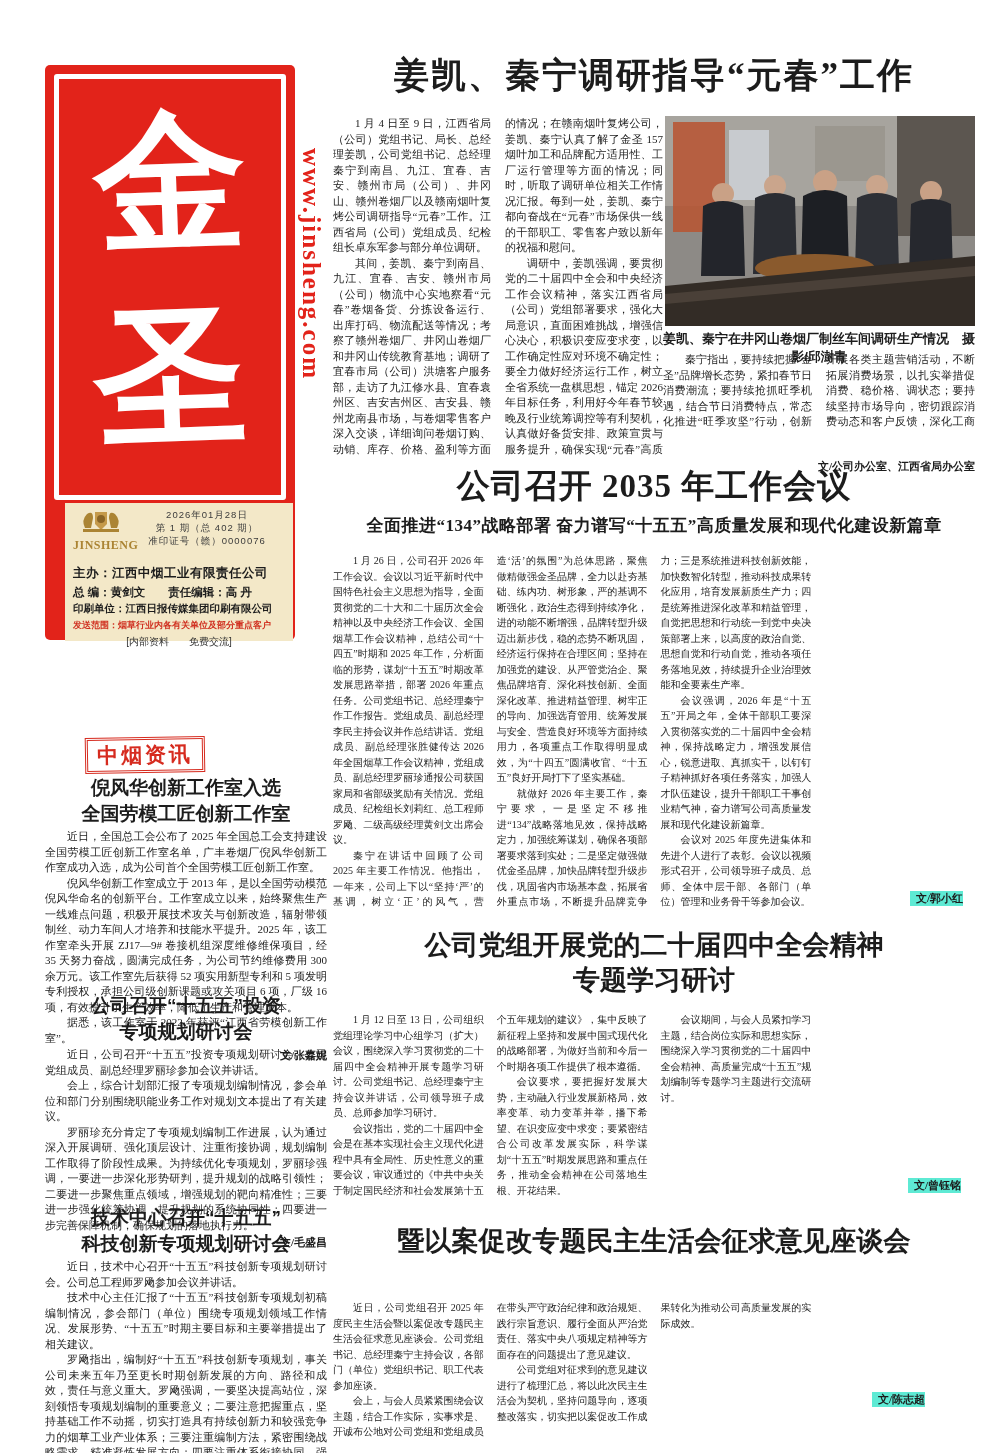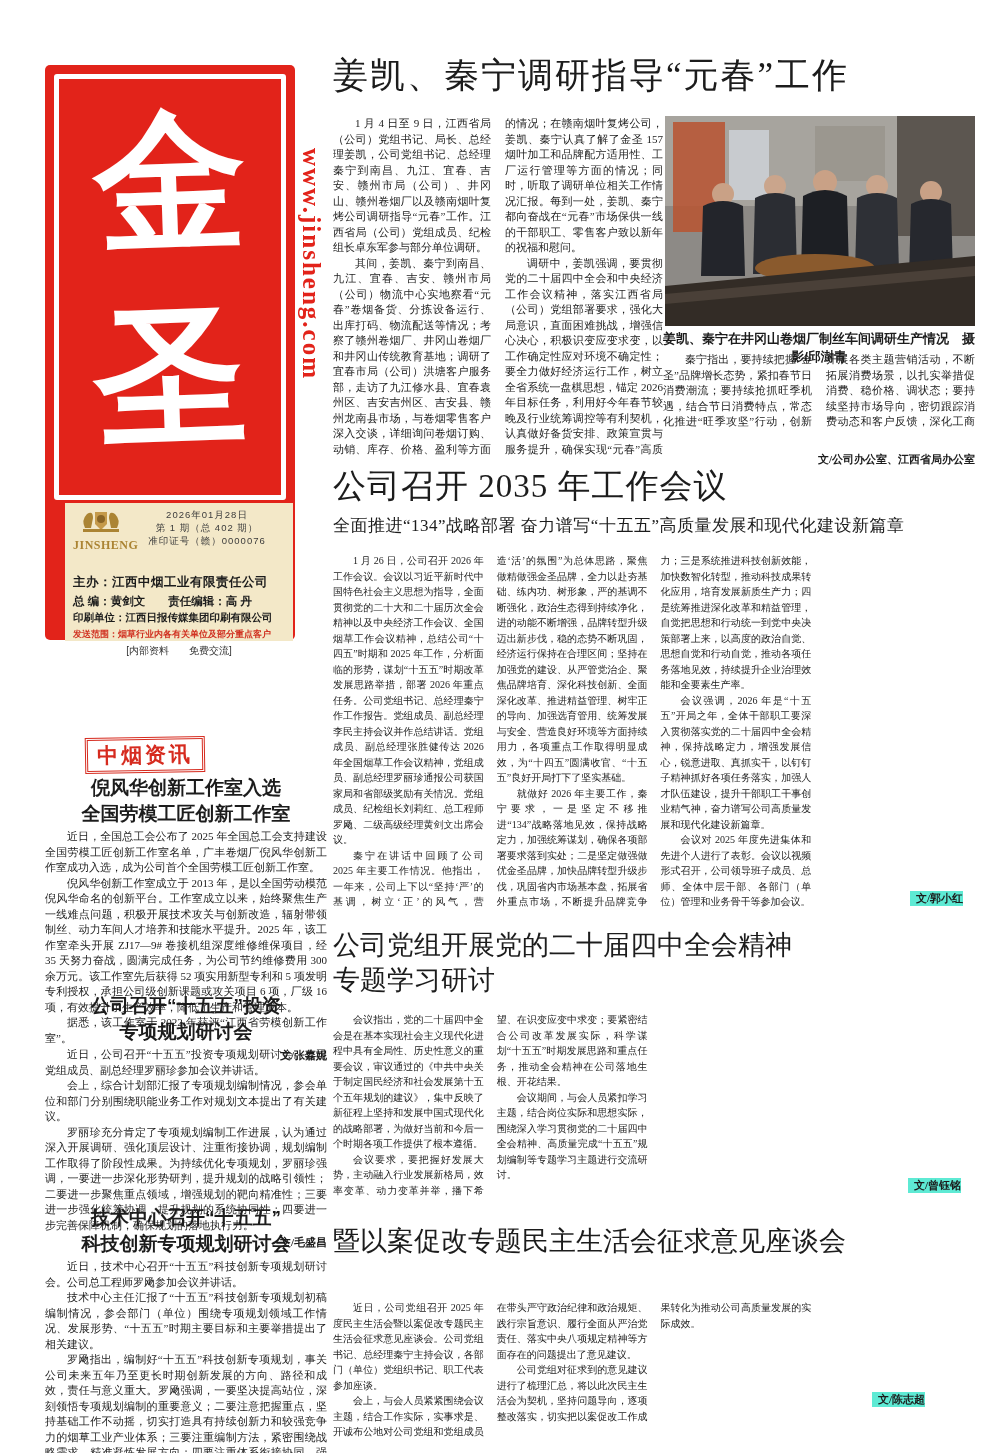--- a/index.html
+++ b/index.html
@@ -12,47 +12,47 @@
               font-weight:bold;font-family:"DejaVu Serif",serif;}
   .seal-chars div{font-size:152px;line-height:196px;transform:rotate(-2deg);}
   .site-url{position:absolute;left:297px;top:148px;height:420px;writing-mode:vertical-rl;
             color:#e2231a;font-weight:bold;font-size:25px;font-family:"Liberation Serif",serif;letter-spacing:2px;}
   .infobox{position:absolute;left:20px;top:438px;width:212px;height:128px;background:#f3e8c8;
            padding:5px 8px;font-family:"Liberation Sans","DejaVu Sans",sans-serif;}
   .info-top{display:flex;align-items:flex-start;}
   .crest{width:56px;text-align:center;color:#ab8433;}
   .crest .brand{font-size:12px;font-weight:bold;letter-spacing:.5px;font-family:"Liberation Serif",serif;}
   .issue-lines{flex:1;text-align:center;font-size:9.5px;line-height:13px;color:#3b3b3b;letter-spacing:1px;}
-  .org-line{font-size:12.5px;font-weight:bold;margin-top:21px;letter-spacing:.5px;}
+  .org-line{font-size:12.5px;font-weight:bold;margin-top:12px;letter-spacing:.5px;}
   .ed-line{font-size:11.5px;font-weight:bold;margin-top:3px;}
   .pr-line{font-size:10.5px;font-weight:bold;margin-top:2px;}
   .dist-line{font-size:9px;font-weight:bold;color:#d03020;margin-top:3px;}
   .note-line{font-size:10px;text-align:center;margin-top:3px;color:#333;}
   
   .section-tag{position:absolute;left:85px;top:737px;color:#d62b1f;border:3px double #d62b1f;
                font-size:21px;font-weight:bold;padding:1px 9px;letter-spacing:3px;transform:rotate(-1deg);
                font-family:"DejaVu Serif",serif;}
   .side-art{position:absolute;left:45px;width:282px;}
   .side-title{font-family:"Liberation Sans","DejaVu Sans",sans-serif;font-weight:bold;
               font-size:19px;line-height:26px;text-align:center;}
   .body-text{font-size:11px;line-height:15.5px;text-align:justify;margin-top:2px;}
   .body-text p{margin:0;text-indent:2em;}
   .byline{font-weight:bold;font-size:11px;text-align:right;margin-top:2px;}
   
-  .main-head{position:absolute;left:333px;width:642px;text-align:left;font-weight:normal;}
+  .main-head{position:absolute;left:333px;width:642px;text-align:center;font-weight:bold;}
   .lead-head{top:52px;font-size:35px;letter-spacing:2px;}
   .lead-left{position:absolute;left:333px;top:116px;width:330px;height:348px;
              column-count:2;column-gap:14px;column-fill:auto;overflow:hidden;}
   .lead-left p,.cols p{margin:0;text-indent:2em;font-size:11px;line-height:15.5px;text-align:justify;}
   .photo{position:absolute;left:665px;top:116px;width:310px;height:210px;}
   .caption{position:absolute;left:663px;top:330px;width:312px;text-align:center;font-weight:bold;
            font-size:13px;font-family:"Liberation Sans","DejaVu Sans",sans-serif;}
   .lead-below{position:absolute;left:663px;top:352px;width:312px;}
   .lead-below .cols{height:92px;column-count:2;column-gap:14px;column-fill:auto;overflow:hidden;}
-  .lead-byline{font-weight:bold;font-size:11px;text-align:right;margin-top:8px;}
+  .lead-byline{font-weight:bold;font-size:11px;text-align:right;margin-top:15px;}
   .conf-head{top:464px;font-size:33px;letter-spacing:1px;}
   .conf-sub{top:514px;font-size:17px;letter-spacing:.5px;}
   .flow4{position:absolute;left:333px;width:642px;column-count:4;column-gap:13px;
          column-fill:auto;overflow:hidden;}
   .flow4 p{margin:0;text-indent:2em;font-size:10px;line-height:15.5px;text-align:justify;}
   .conf-body{top:553px;height:368px;}
   .abs-byline{position:absolute;font-weight:bold;font-size:11px;background:#5eead4;padding-left:6px;}
   .study-head{top:928px;font-size:27px;line-height:35px;}
   .study-body{top:1012px;height:200px;}
   .meet-head{top:1224px;font-size:27px;line-height:35px;}
@@ -188,20 +188,21 @@
       <p>会议强调，2026 年是“十五五”开局之年，全体干部职工要深入贯彻落实党的二十届四中全会精神，保持战略定力，增强发展信心，锐意进取、真抓实干，以钉钉子精神抓好各项任务落实，加强人才队伍建设，提升干部职工干事创业精气神，奋力谱写公司高质量发展和现代化建设新篇章。</p>
       <p>会议对 2025 年度先进集体和先进个人进行了表彰。会议以视频形式召开，公司领导班子成员、总师、全体中层干部、各部门（单位）管理和业务骨干等参加会议。</p>
     </div>
 
   <div class="main-head study-head">
     <div>公司党组开展党的二十届四中全会精神</div>
     <div>专题学习研讨</div>
   </div>
   <div class="flow4 study-body">
     <div class="abs-byline" style="right:14px;top:166px">文/曾钰铭</div>
+  <p>1 月 12 日至 13 日，公司组织党组理论学习中心组学习（扩大）会议，围绕深入学习贯彻党的二十届四中全会精神开展专题学习研讨。公司党组书记、总经理秦宁主持会议并讲话，公司领导班子成员、总师参加学习研讨。</p>
       <p>会议指出，党的二十届四中全会是在基本实现社会主义现代化进程中具有全局性、历史性意义的重要会议，审议通过的《中共中央关于制定国民经济和社会发展第十五个五年规划的建议》，集中反映了新征程上坚持和发展中国式现代化的战略部署，为做好当前和今后一个时期各项工作提供了根本遵循。</p>
       <p>会议要求，要把握好发展大势，主动融入行业发展新格局，效率变革、动力变革并举，播下希望、在识变应变中求变；要紧密结合公司改革发展实际，科学谋划“十五五”时期发展思路和重点任务，推动全会精神在公司落地生根、开花结果。</p>
       <p>会议期间，与会人员紧扣学习主题，结合岗位实际和思想实际，围绕深入学习贯彻党的二十届四中全会精神、高质量完成“十五五”规划编制等专题学习主题进行交流研讨。</p>
     </div>
 
   <div class="main-head meet-head">
     <div>暨以案促改专题民主生活会征求意见座谈会</div>
   </div>
   <div class="flow4 meet-body">
     <div class="abs-byline" style="right:50px;top:92px">文/陈志超</div>

